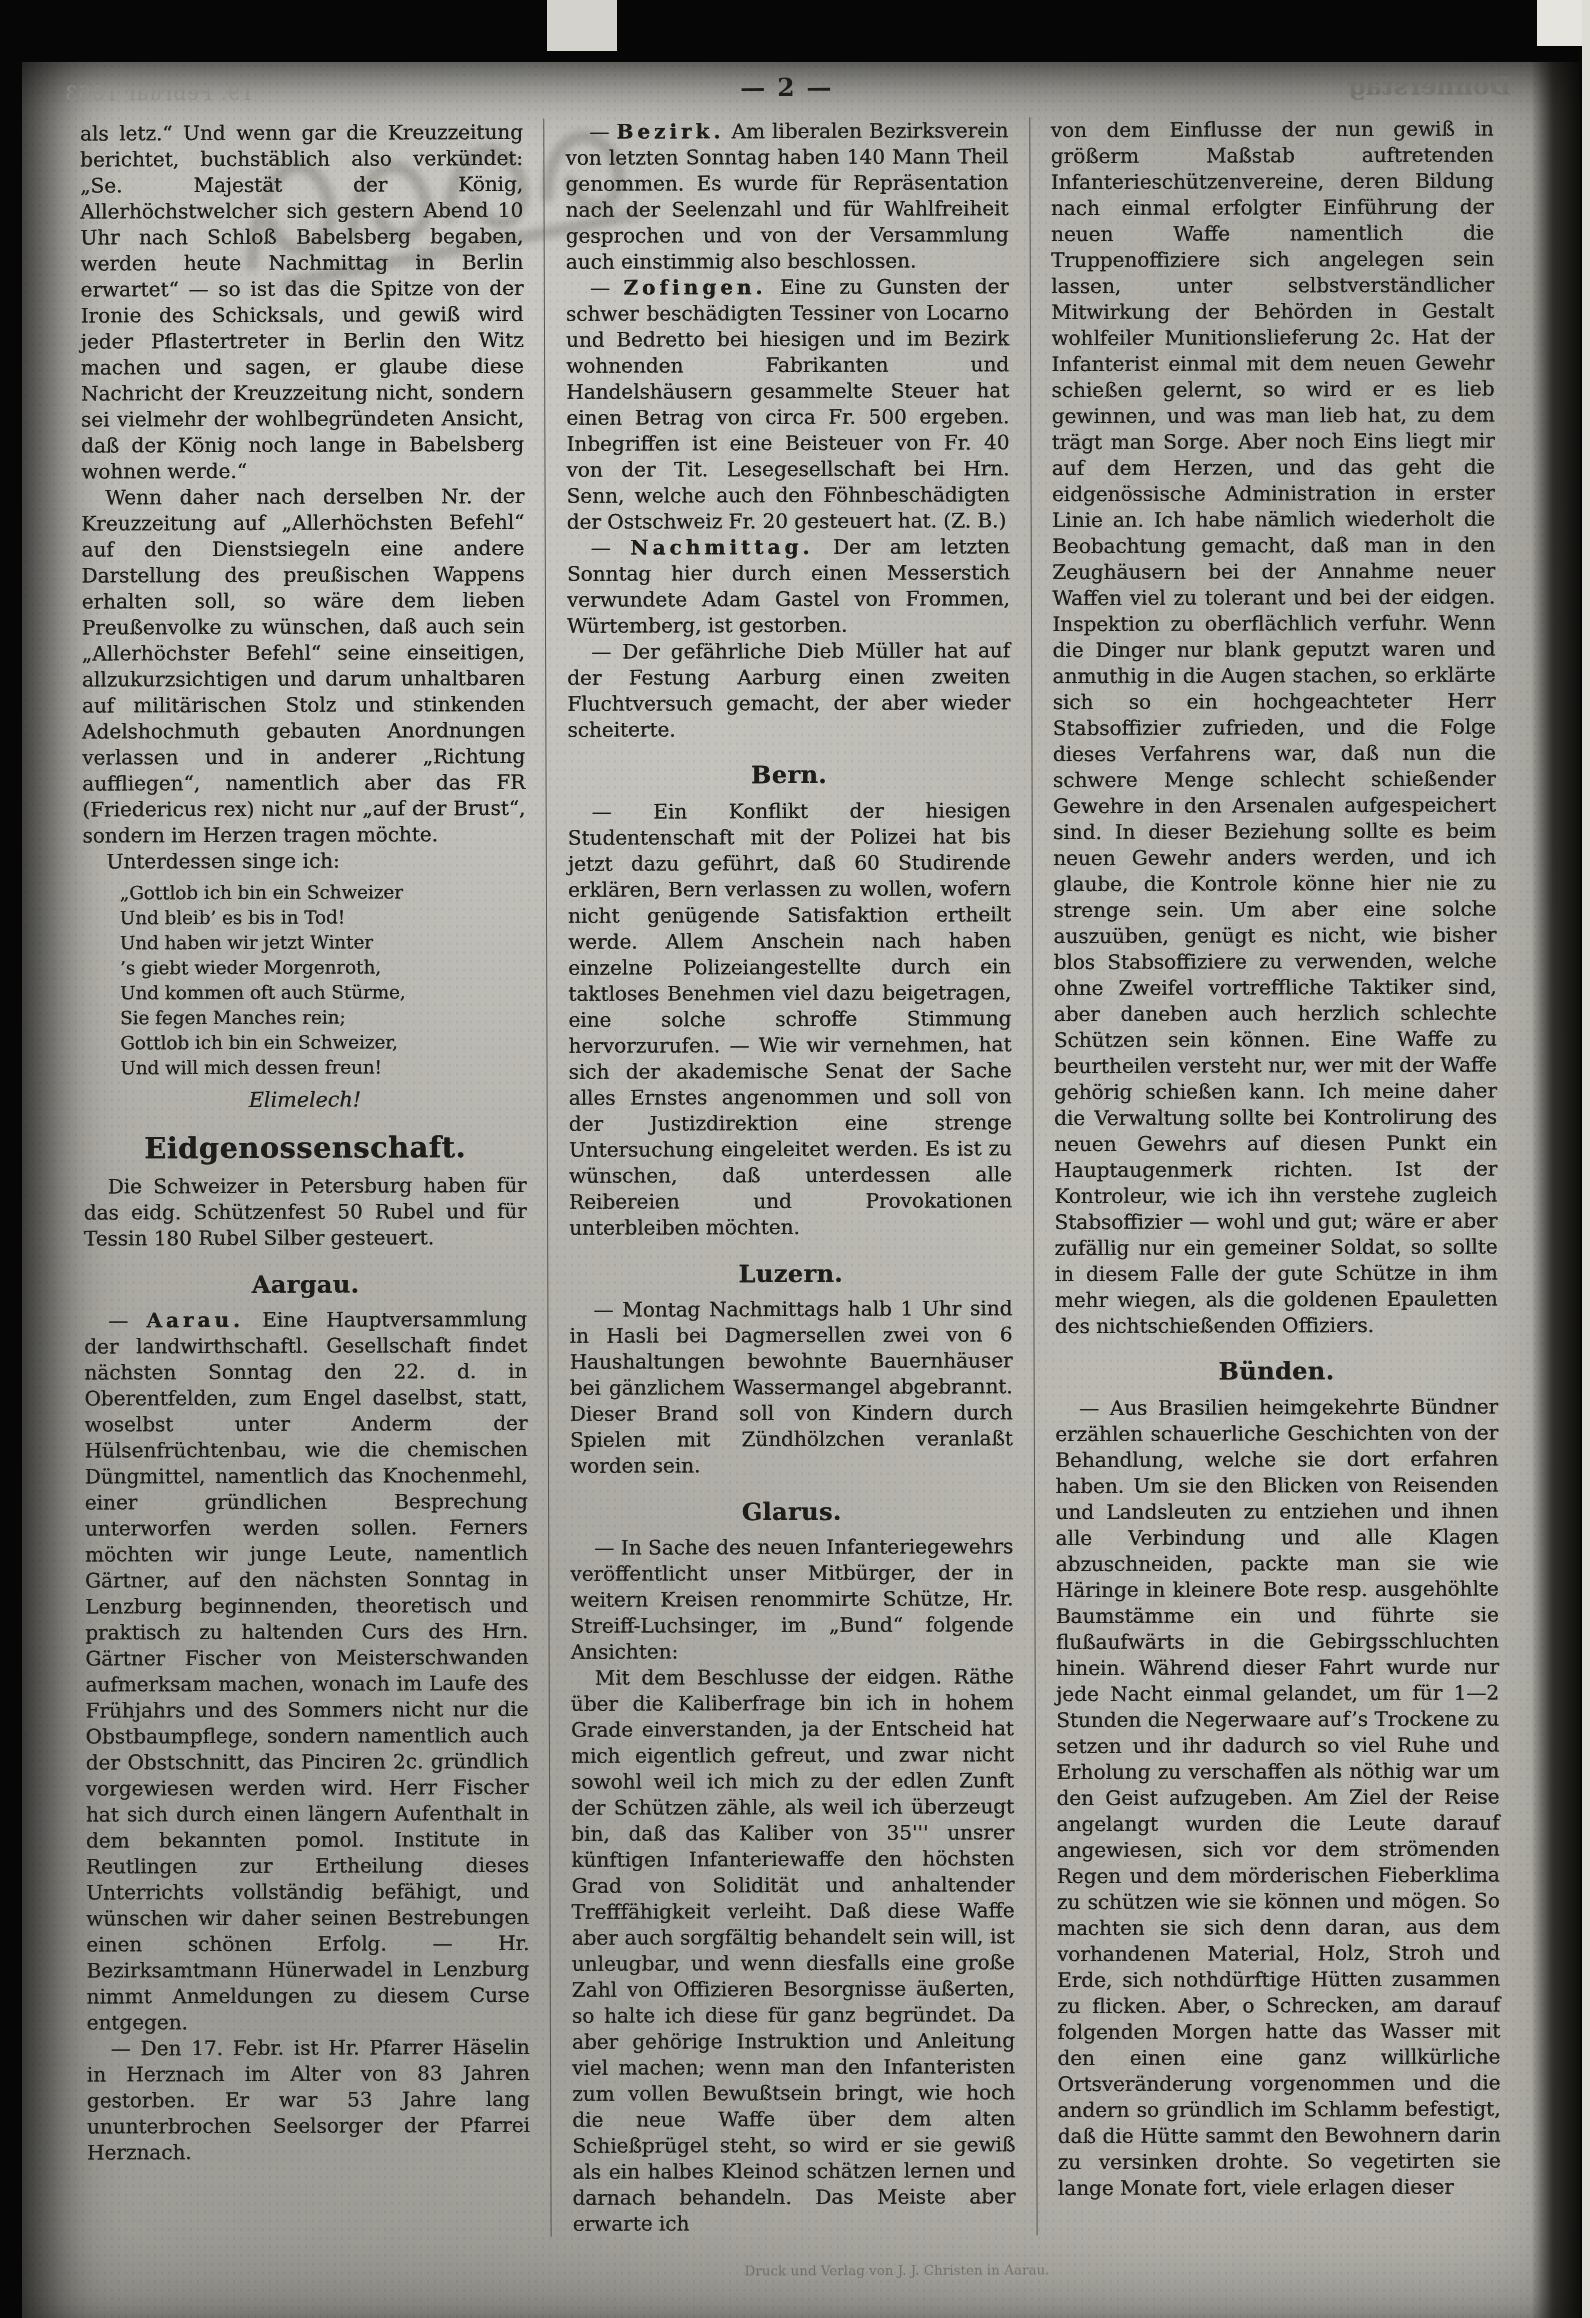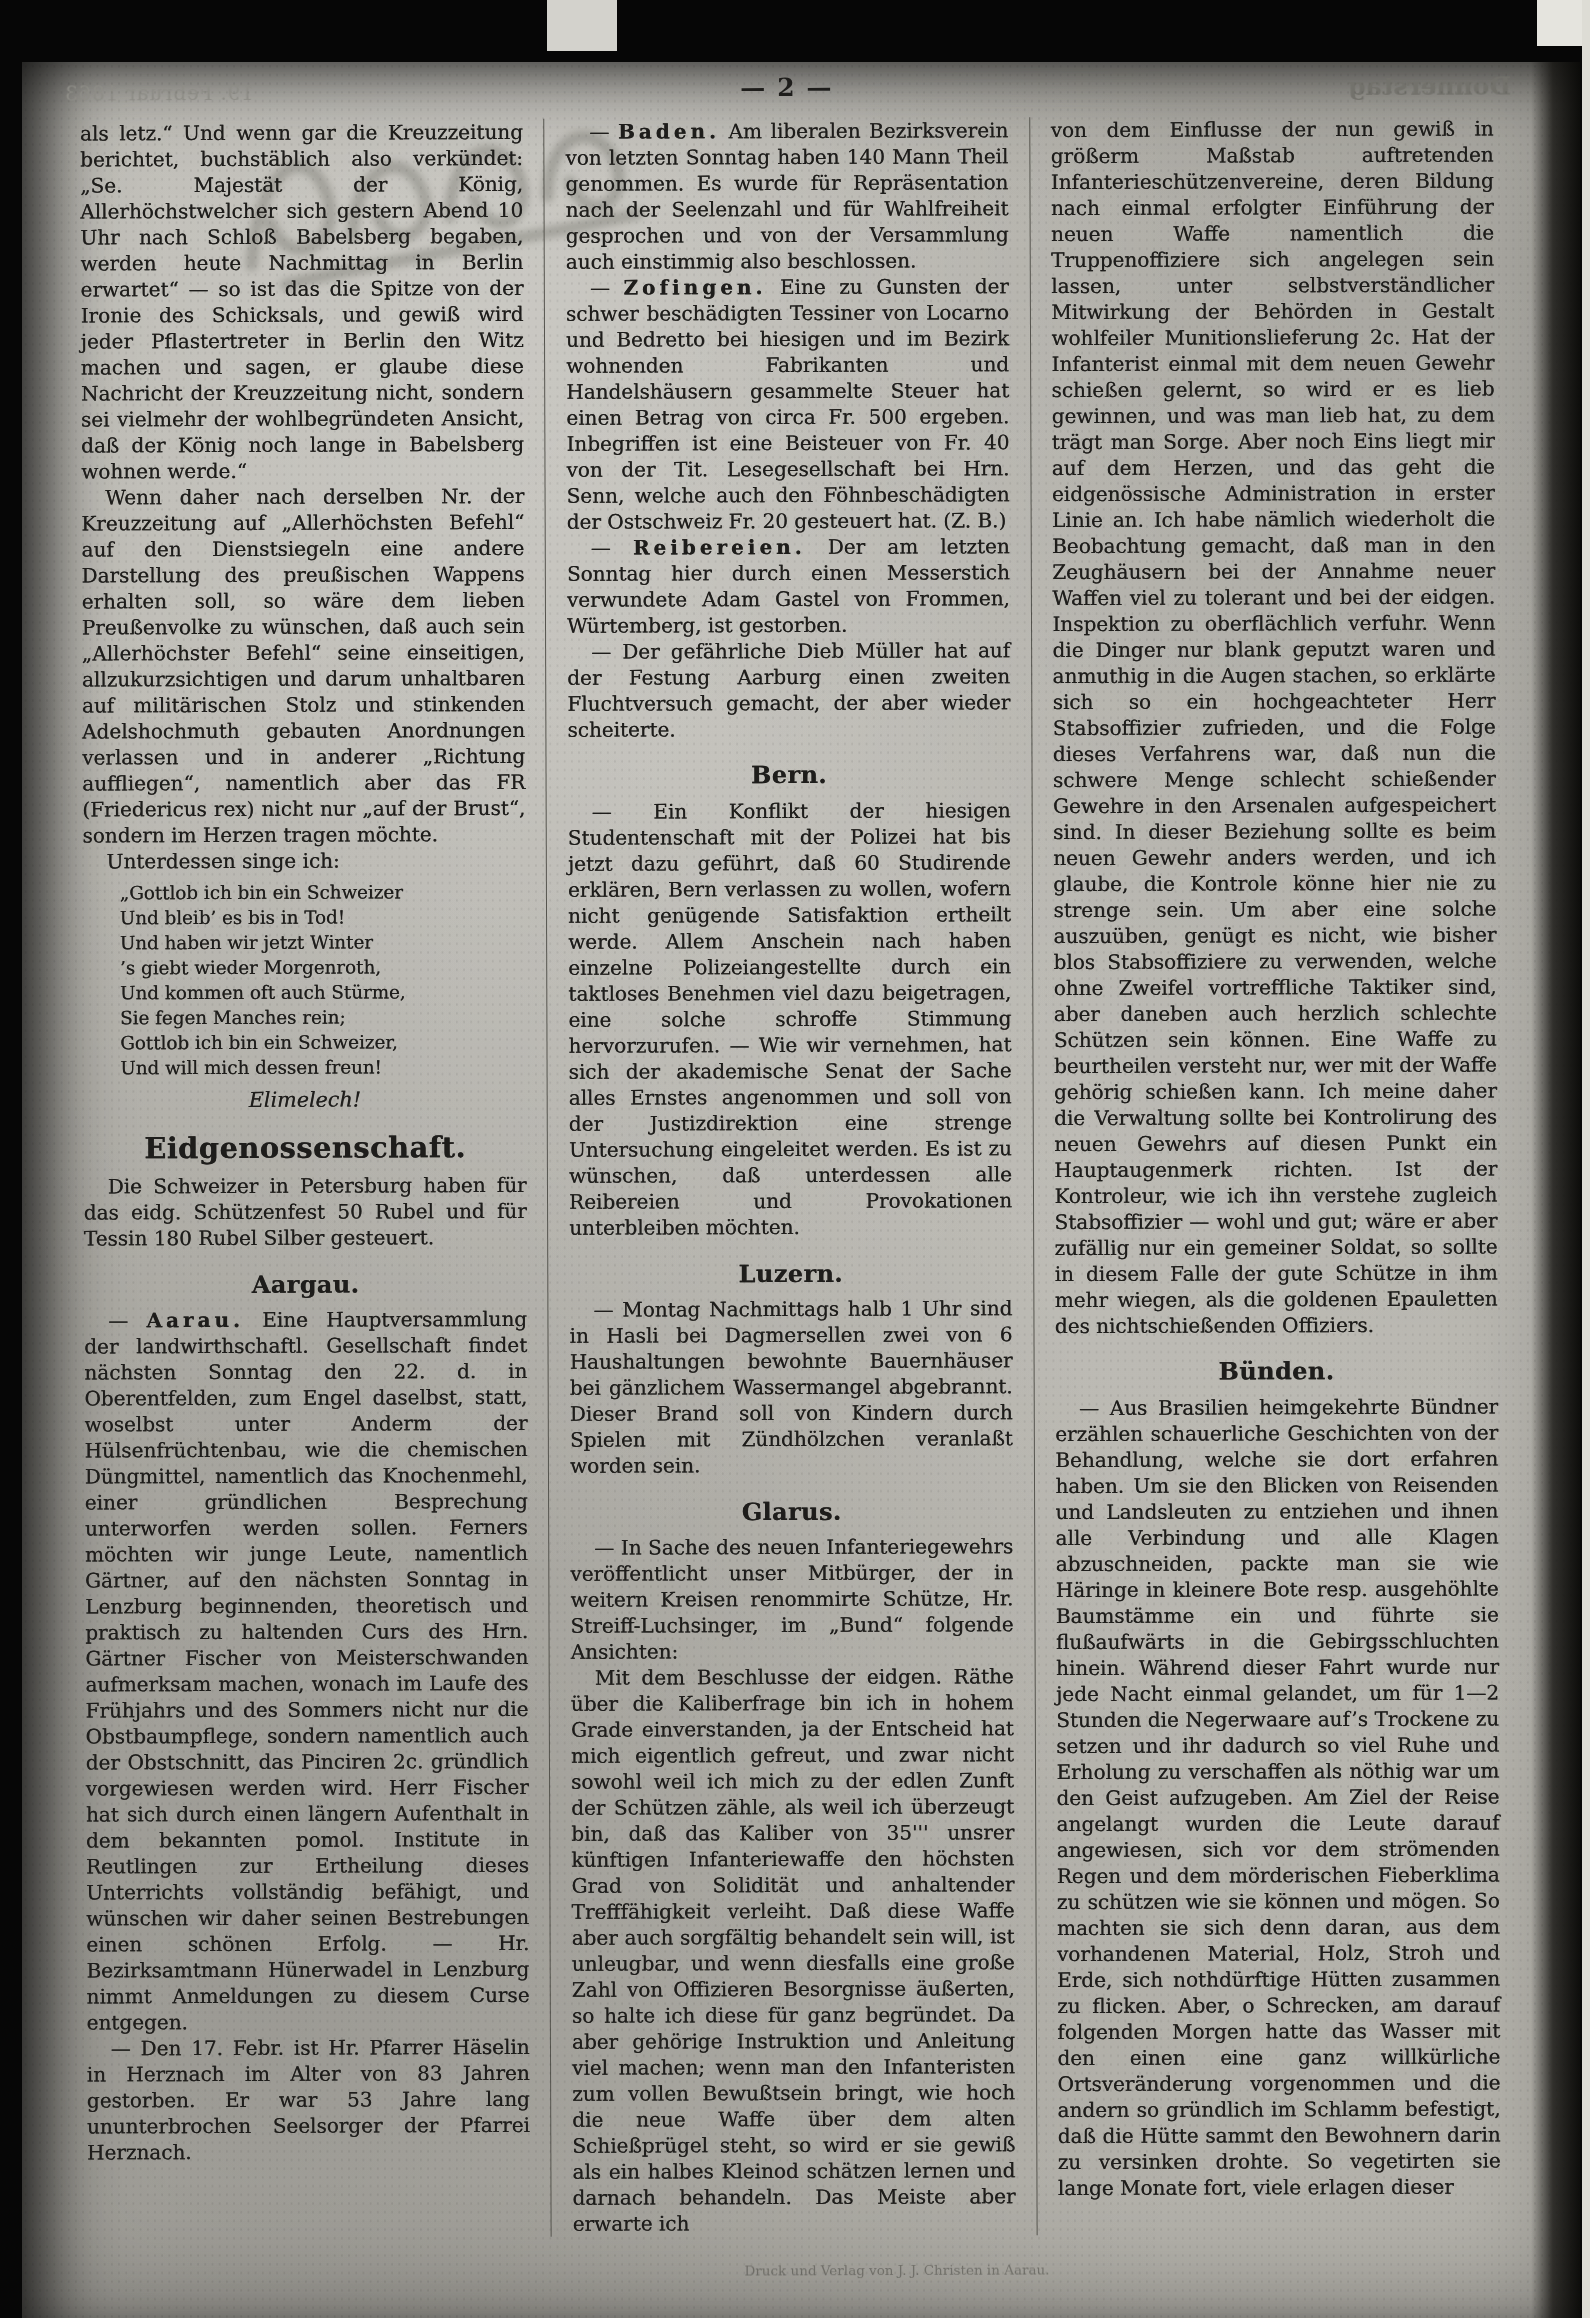--- a/index.html
+++ b/index.html
@@ -122,23 +122,23 @@
               <div>Und will mich dessen freun!</div>
             </div>
             <div class="signature">Elimelech!</div>
             <div class="heading lg">Eidgenossenschaft.</div>
             <p class="para">Die Schweizer in Petersburg haben für das eidg. Schützenfest 50 Rubel und für Tessin 180 Rubel Silber gesteuert.</p>
             <div class="heading md">Aargau.</div>
             <p class="para">— <span class="lead">Aarau.</span> Eine Hauptversammlung der landwirthschaftl. Gesellschaft findet nächsten Sonntag den 22. d. in Oberentfelden, zum Engel daselbst, statt, woselbst unter Anderm der Hülsenfrüchtenbau, wie die chemischen Düngmittel, namentlich das Knochenmehl, einer gründlichen Besprechung unterworfen werden sollen. Ferners möchten wir junge Leute, namentlich Gärtner, auf den nächsten Sonntag in Lenzburg beginnenden, theoretisch und praktisch zu haltenden Curs des Hrn. Gärtner Fischer von Meisterschwanden aufmerksam machen, wonach im Laufe des Frühjahrs und des Sommers nicht nur die Obstbaumpflege, sondern namentlich auch der Obstschnitt, das Pinciren 2c. gründlich vorgewiesen werden wird. Herr Fischer hat sich durch einen längern Aufenthalt in dem bekannten pomol. Institute in Reutlingen zur Ertheilung dieses Unterrichts vollständig befähigt, und wünschen wir daher seinen Bestrebungen einen schönen Erfolg. — Hr. Bezirksamtmann Hünerwadel in Lenzburg nimmt Anmeldungen zu diesem Curse entgegen.</p>
             <p class="para">— Den 17. Febr. ist Hr. Pfarrer Häselin in Herznach im Alter von 83 Jahren gestorben. Er war 53 Jahre lang ununterbrochen Seelsorger der Pfarrei Herznach.</p>
           </div>
           <div class="col">
-            <p class="para">— <span class="lead">Baden.</span> Am liberalen Bezirksverein von letzten Sonntag haben 140 Mann Theil genommen. Es wurde für Repräsentation nach der Seelenzahl und für Wahlfreiheit gesprochen und von der Versammlung auch einstimmig also beschlossen.</p>
+            <p class="para">— <span class="lead">Bezirk.</span> Am liberalen Bezirksverein von letzten Sonntag haben 140 Mann Theil genommen. Es wurde für Repräsentation nach der Seelenzahl und für Wahlfreiheit gesprochen und von der Versammlung auch einstimmig also beschlossen.</p>
             <p class="para">— <span class="lead">Zofingen.</span> Eine zu Gunsten der schwer beschädigten Tessiner von Locarno und Bedretto bei hiesigen und im Bezirk wohnenden Fabrikanten und Handelshäusern gesammelte Steuer hat einen Betrag von circa Fr. 500 ergeben. Inbegriffen ist eine Beisteuer von Fr. 40 von der Tit. Lesegesellschaft bei Hrn. Senn, welche auch den Föhnbeschädigten der Ostschweiz Fr. 20 gesteuert hat. (Z. B.)</p>
-            <p class="para">— <span class="lead">Reibereien.</span> Der am letzten Sonntag hier durch einen Messerstich verwundete Adam Gastel von Frommen, Würtemberg, ist gestorben.</p>
+            <p class="para">— <span class="lead">Nachmittag.</span> Der am letzten Sonntag hier durch einen Messerstich verwundete Adam Gastel von Frommen, Würtemberg, ist gestorben.</p>
             <p class="para">— Der gefährliche Dieb Müller hat auf der Festung Aarburg einen zweiten Fluchtversuch gemacht, der aber wieder scheiterte.</p>
             <div class="heading md">Bern.</div>
             <p class="para">— Ein Konflikt der hiesigen Studentenschaft mit der Polizei hat bis jetzt dazu geführt, daß 60 Studirende erklären, Bern verlassen zu wollen, wofern nicht genügende Satisfaktion ertheilt werde. Allem Anschein nach haben einzelne Polizeiangestellte durch ein taktloses Benehmen viel dazu beigetragen, eine solche schroffe Stimmung hervorzurufen. — Wie wir vernehmen, hat sich der akademische Senat der Sache alles Ernstes angenommen und soll von der Justizdirektion eine strenge Untersuchung eingeleitet werden. Es ist zu wünschen, daß unterdessen alle Reibereien und Provokationen unterbleiben möchten.</p>
             <div class="heading md">Luzern.</div>
             <p class="para">— Montag Nachmittags halb 1 Uhr sind in Hasli bei Dagmersellen zwei von 6 Haushaltungen bewohnte Bauernhäuser bei gänzlichem Wassermangel abgebrannt. Dieser Brand soll von Kindern durch Spielen mit Zündhölzchen veranlaßt worden sein.</p>
             <div class="heading md">Glarus.</div>
             <p class="para">— In Sache des neuen Infanteriegewehrs veröffentlicht unser Mitbürger, der in weitern Kreisen renommirte Schütze, Hr. Streiff-Luchsinger, im „Bund“ folgende Ansichten:</p>
             <p class="para">Mit dem Beschlusse der eidgen. Räthe über die Kaliberfrage bin ich in hohem Grade einverstanden, ja der Entscheid hat mich eigentlich gefreut, und zwar nicht sowohl weil ich mich zu der edlen Zunft der Schützen zähle, als weil ich überzeugt bin, daß das Kaliber von 35''' unsrer künftigen Infanteriewaffe den höchsten Grad von Solidität und anhaltender Trefffähigkeit verleiht. Daß diese Waffe aber auch sorgfältig behandelt sein will, ist unleugbar, und wenn diesfalls eine große Zahl von Offizieren Besorgnisse äußerten, so halte ich diese für ganz begründet. Da aber gehörige Instruktion und Anleitung viel machen; wenn man den Infanteristen zum vollen Bewußtsein bringt, wie hoch die neue Waffe über dem alten Schießprügel steht, so wird er sie gewiß als ein halbes Kleinod schätzen lernen und darnach behandeln. Das Meiste aber erwarte ich</p>
           </div>
           <div class="col">

